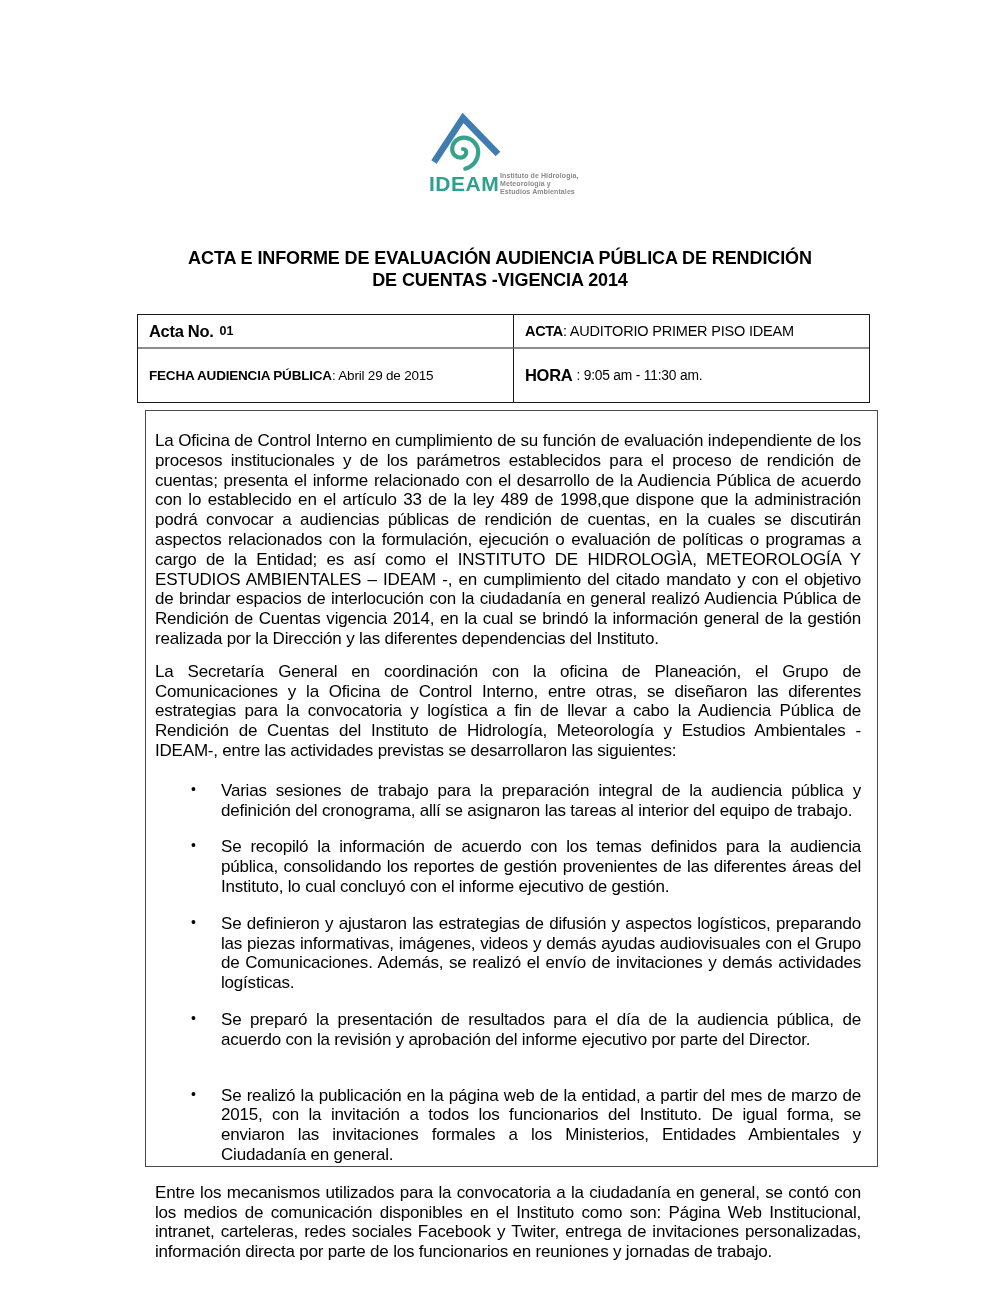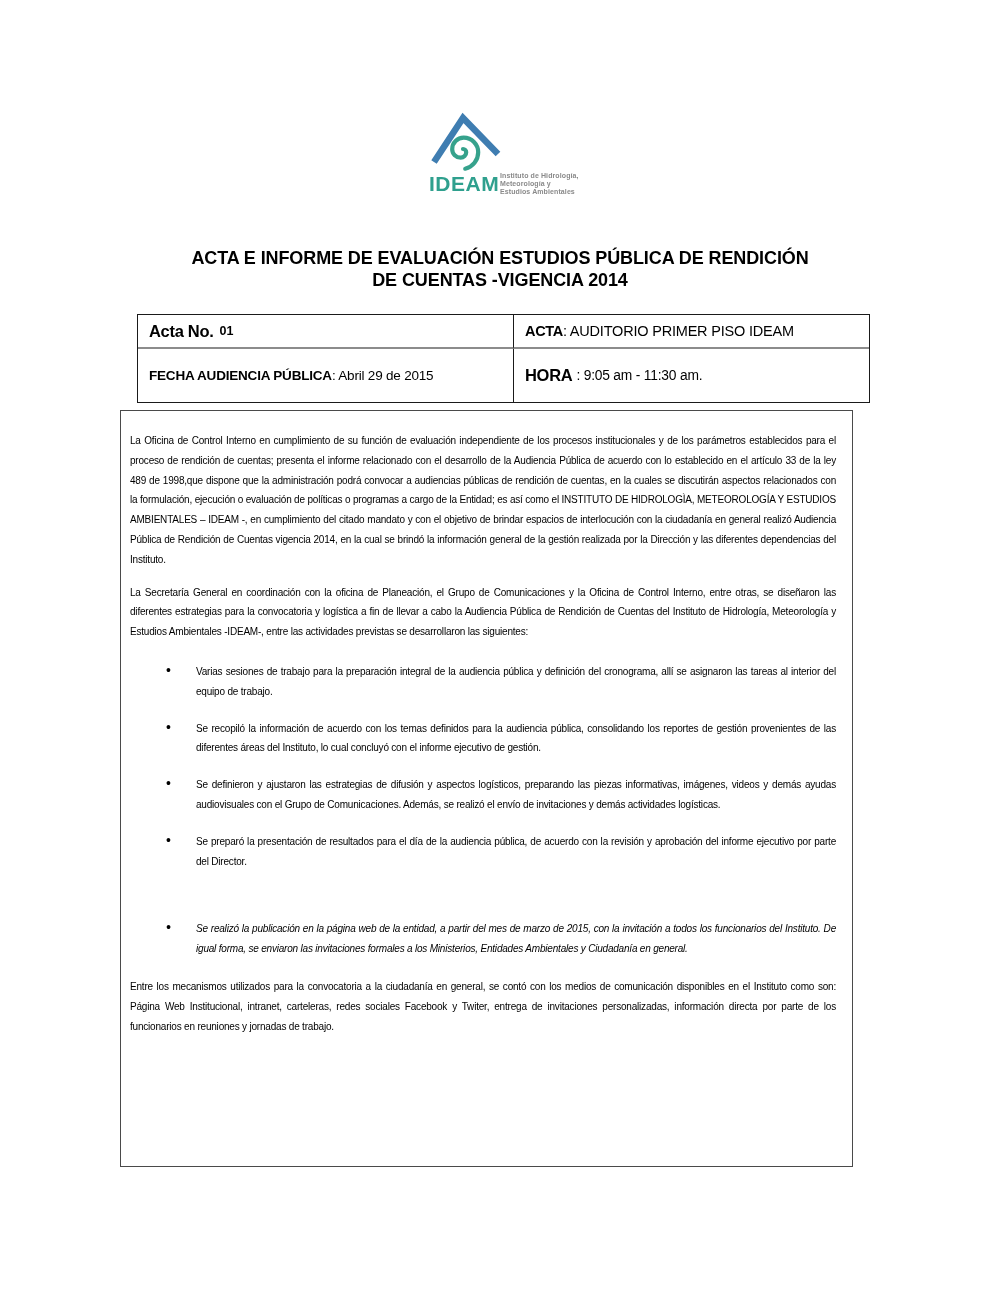--- a/index.html
+++ b/index.html
@@ -48,41 +48,41 @@
   .acta-label { font-size:16.5px; font-weight:bold; letter-spacing:-0.3px; }
   .acta-number { font-size:12.5px; font-weight:bold; margin-left:6px; }
   .lugar-line { font-size:14.5px; letter-spacing:-0.2px; }
   .lugar-line b { letter-spacing:-0.3px; }
   .fecha-line { font-size:13.5px; line-height:17px; letter-spacing:-0.2px; max-width:300px; }
   .hora-label { font-size:16.5px; font-weight:bold; letter-spacing:-0.3px; }
   .hora-value { font-size:13.8px; margin-left:4px; letter-spacing:-0.2px; }
 
   
   .body-box {
-    position:absolute; left:120px; top:410px; width:733px; height:757px;
+    position:absolute; left:145px; top:410px; width:733px; height:757px;
     border:1.8px solid #4a4a4a;
     box-sizing:border-box;
     padding:20px 16px 0 9px;
-    font-size:10px; line-height:19.8px;
+    font-size:17px; line-height:19.8px;
     letter-spacing:-0.2px;
     text-align:justify;
   }
   .body-box p { margin:0 0 13px 0; }
   .activities {
     list-style:none;
     margin:20px 0 0 0;
     padding:0 0 0 66px;
   }
   .activities li { position:relative; margin:0 0 17px 0; }
   .activities li::before {
     content:"\2022";
     position:absolute; left:-30px; top:-1px;
     font-size:14px;
   }
-  .activities li.spaced { margin-top:48px;font-style:italic; }
+  .activities li.spaced { margin-top:36px; }
   .closing { margin-top:18px !important; }
 </style>
 </head>
 <body>
 
 <div class="page">
 
   <div>
     <svg class="logo-mark" viewBox="0 0 78 64" xmlns="http://www.w3.org/2000/svg">
       <path d="M7 51 L36 7 L71 43" fill="none" stroke="#3f7db1" stroke-width="6.5" stroke-linejoin="miter"></path>
@@ -90,21 +90,21 @@
     </svg>
     <div class="logo-acronym" style="color:#2fa08e;">IDEAM</div>
     <div class="logo-tagline">
       <div>Instituto de Hidrología,</div>
       <div>Meteorología y</div>
       <div>Estudios Ambientales</div>
     </div>
   </div>
 
   <h1 class="doc-title">
-    <span>ACTA E INFORME DE EVALUACIÓN ESTUDIOS PÚBLICA DE RENDICIÓN</span><br>
+    <span>ACTA E INFORME DE EVALUACIÓN AUDIENCIA PÚBLICA DE RENDICIÓN</span><br>
     <span>DE CUENTAS -VIGENCIA 2014</span>
   </h1>
 
   <div class="meta-table">
     <div class="meta-cell col-a row-1">
       <span class="acta-label">Acta No.</span>
       <span class="acta-number">01</span>
     </div>
     <div class="meta-cell row-1">
       <span class="lugar-line"><b>ACTA</b><span>: AUDITORIO PRIMER PISO IDEAM</span></span>

